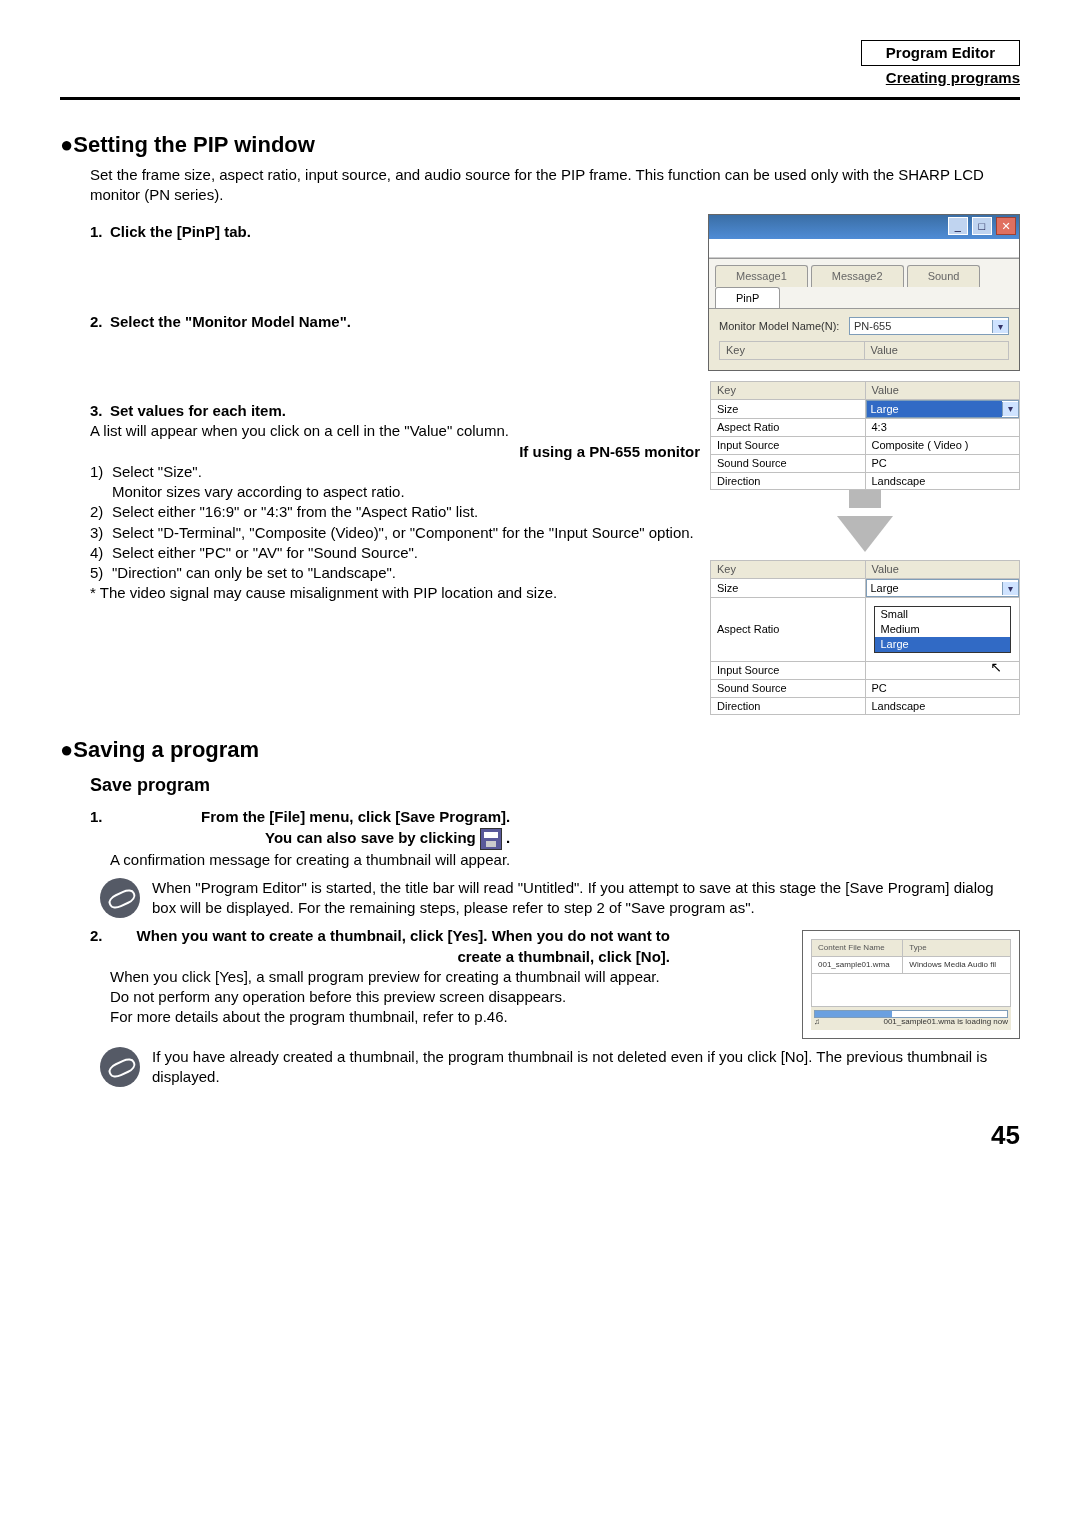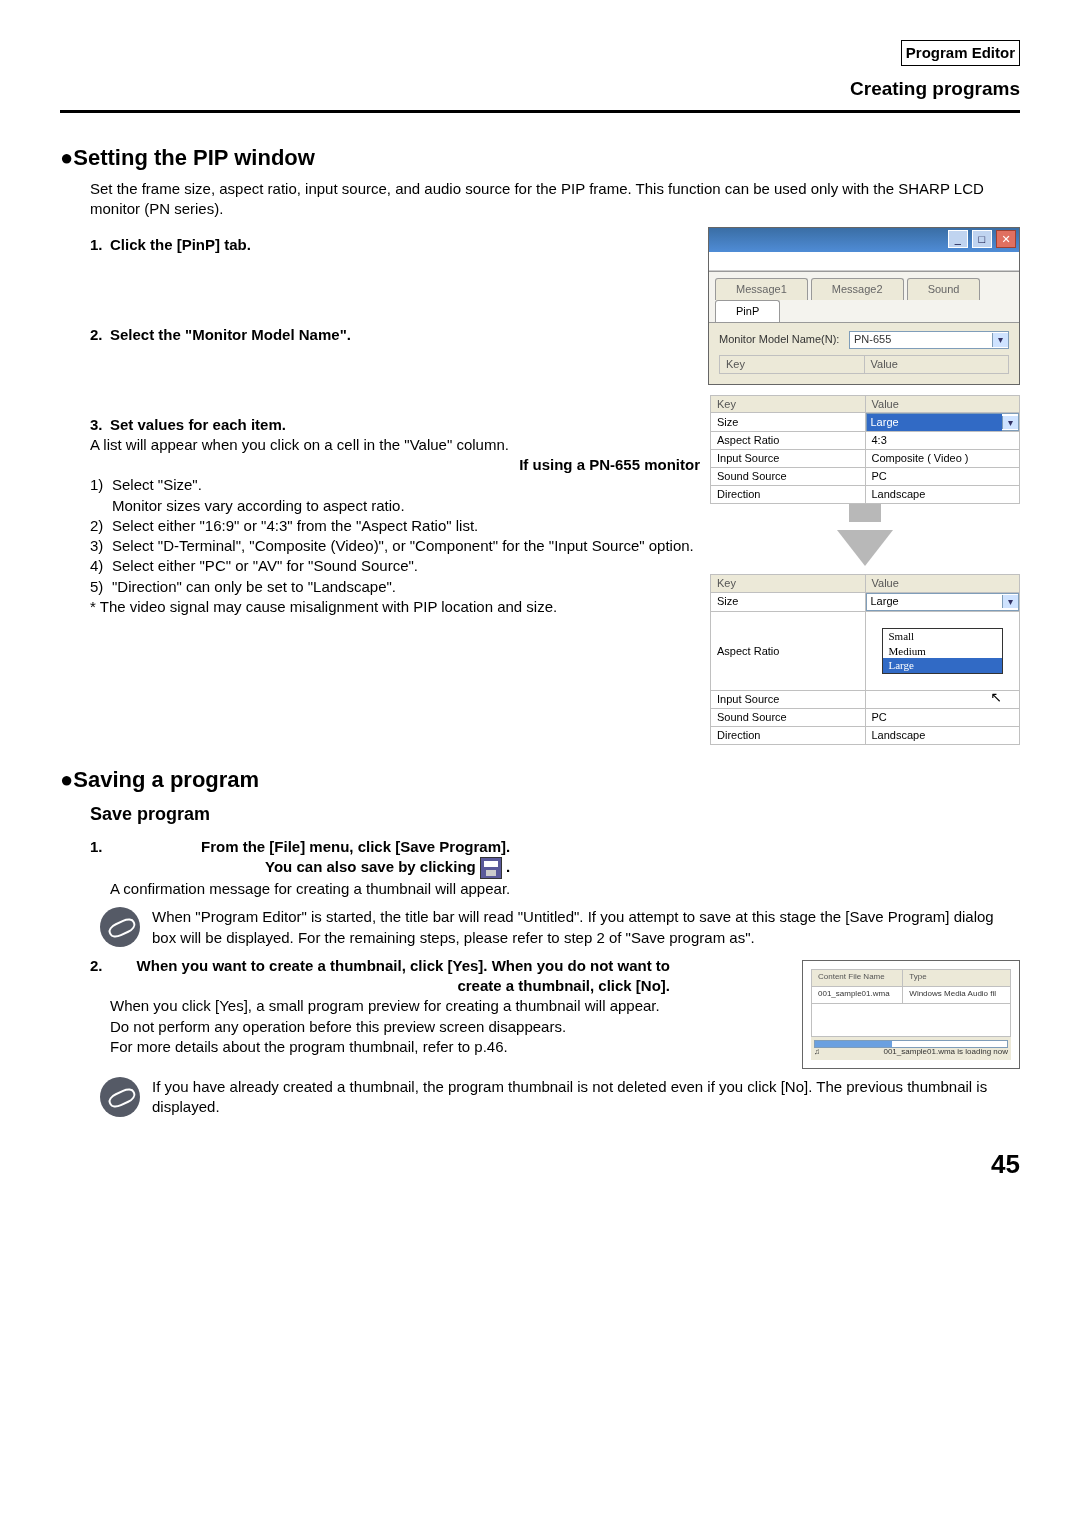--- a/index.html
+++ b/index.html
@@ -12,28 +12,29 @@
     box-sizing: border-box;
     line-height: 1.35;
   }
   .header-block {
     text-align: right;
     margin-bottom: 6px;
   }
   .prog-editor-box {
     display: inline-block;
     border: 1.5px solid #000;
-    padding: 2px 4px;
+    padding: 2px 24px;
     font-weight: bold;
     font-size: 15px;
   }
   .header-sub {
     font-weight: bold;
-    font-size: 19px;
-    margin-top: 10px;
+    font-size: 15px;
+    margin-top: 2px;
+    text-decoration: underline;
   }
   .thick-rule {
     border: none;
     border-top: 3px solid #000;
     margin: 8px 0 30px 0;
   }
   .section-h {
     font-size: 22px;
     font-weight: bold;
     margin: 20px 0 6px 0;
@@ -326,21 +327,21 @@
             <td>Size</td>
             <td style="padding:0;">
               <div class="combo">
                 <span class="val" style="padding:1px 4px;">Large</span>
                 <span class="dd">▾</span>
               </div>
             </td>
           </tr>
     <tr>
             <td>Aspect Ratio</td>
-            <td style="padding:16px;font-family:Liberation Serif, serif;">
+            <td style="padding:8px;">
               <div class="dd-pop">
         <div>Small</div>
         <div>Medium</div>
         <div class="hl">Large</div>
     </div>
             </td>
           </tr>
     <tr>
             <td>Input Source</td>
             <td></td>

